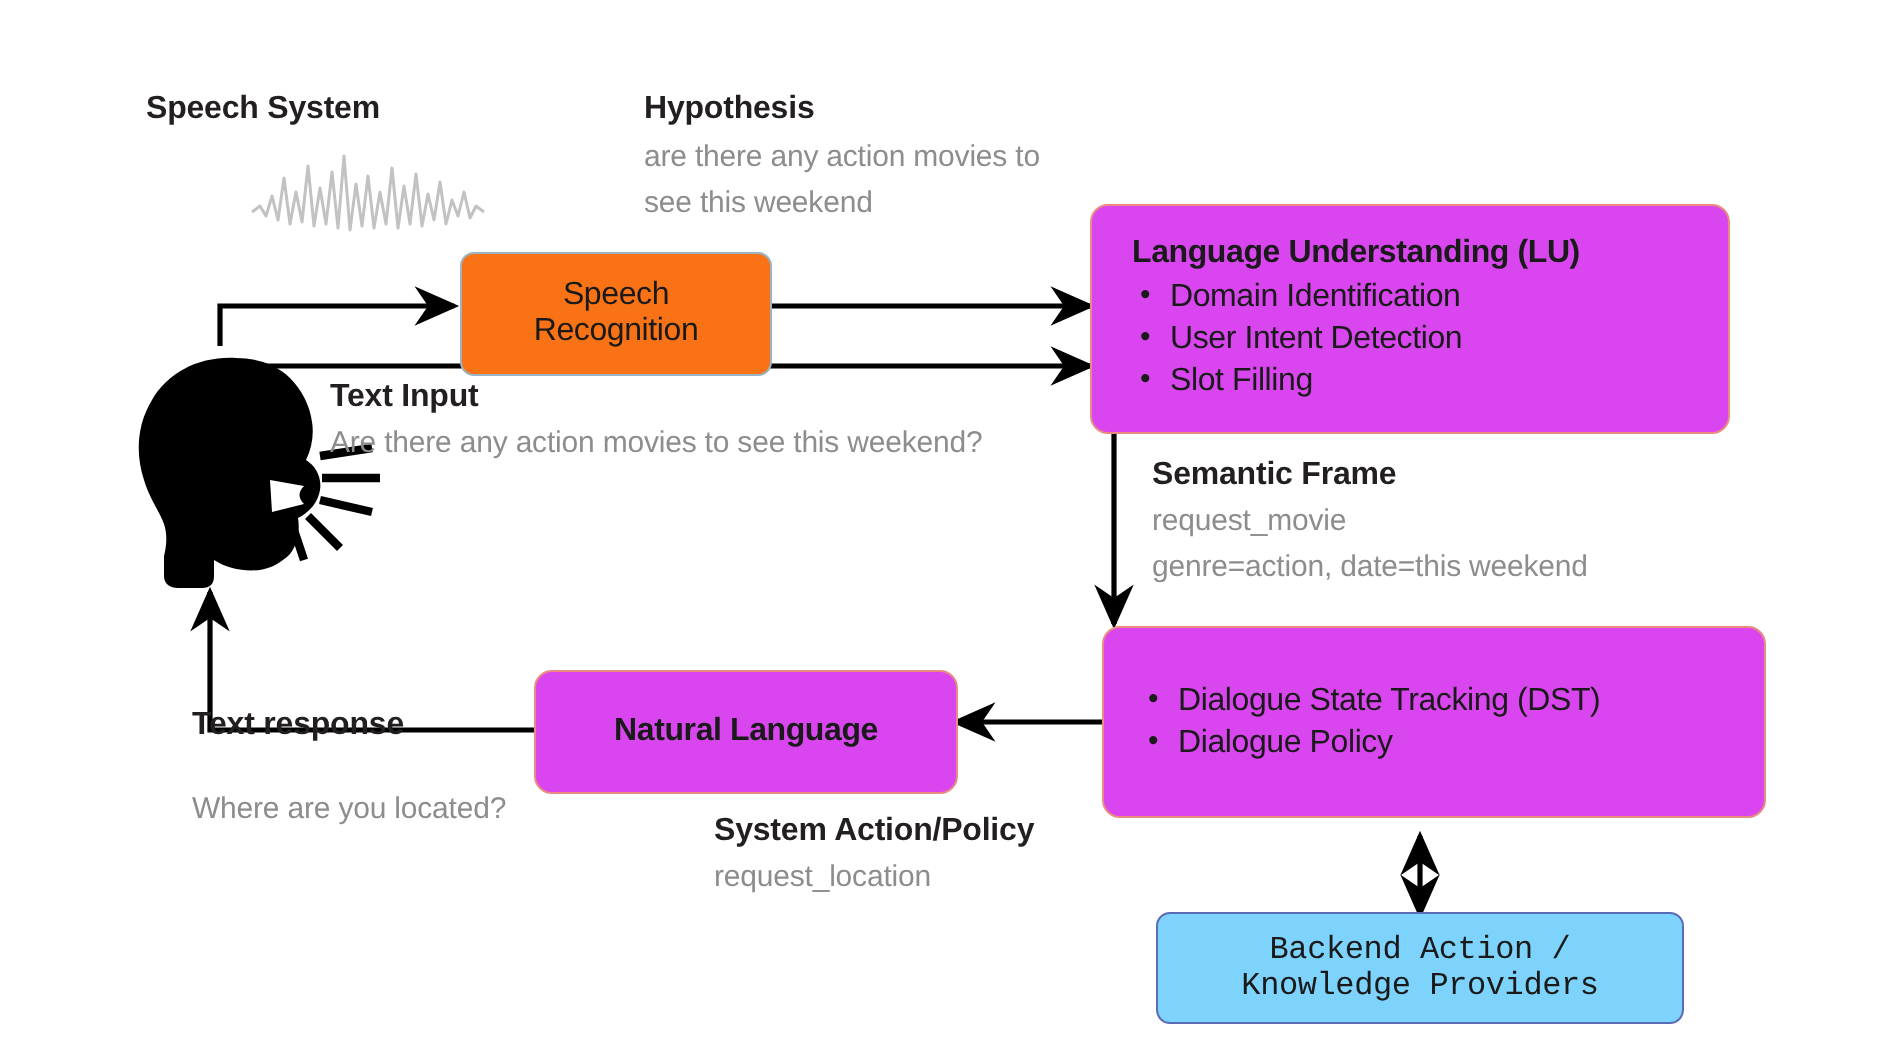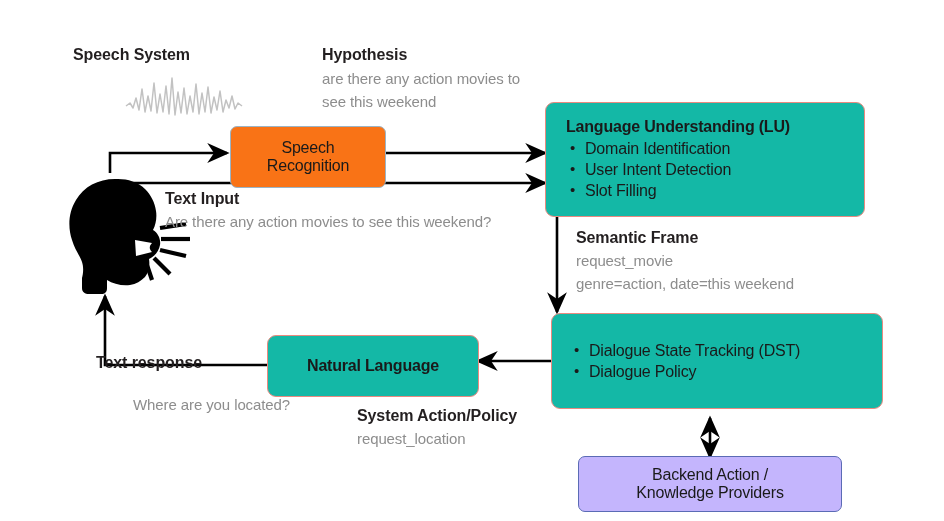--- a/index.html
+++ b/index.html
@@ -43,28 +43,29 @@
     flex-direction: column;
     justify-content: center;
   }
   .box-asr {
     background: #f97316;
     border: 1.2px solid #9ab4c6;
     align-items: center;
     border-radius: 7px;
   }
   .box-pink {
-    background: #14b8a6;
+    background: #d946ef;
     border: 1.4px solid #ea8a80;
   }
   .box-backend {
-    background: #c4b5fd;
+    background: #7dd3fc;
     border: 1.6px solid #5b6bb5;
     align-items: center;
     border-radius: 7px;
+    font-family: Liberation Mono, monospace;
   }
   .box-title {
     font-weight: bold;
     font-size: 16px;
     color: #1a1a1a;
     white-space: nowrap;
     letter-spacing: -0.2px;
   }
   .box-center-line {
     font-size: 16px;
@@ -193,21 +194,21 @@
 <div class="abs sub" style="left:322px; top:93px;">see this weekend</div>
 
 <div class="abs hdr" style="left:165px; top:190px;">Text Input</div>
 <div class="abs sub" style="left:165px; top:213px;">Are there any action movies to see this weekend?</div>
 
 <div class="abs hdr" style="left:576px; top:229px;">Semantic Frame</div>
 <div class="abs sub" style="left:576px; top:252px;">request_movie</div>
 <div class="abs sub" style="left:576px; top:275px;">genre=action, date=this weekend</div>
 
 <div class="abs hdr" style="left:96px; top:354px;">Text response</div>
-<div class="abs sub" style="left:96px; top:396px;margin-left:37px;">Where are you located?</div>
+<div class="abs sub" style="left:96px; top:396px;">Where are you located?</div>
 
 <div class="abs hdr" style="left:357px; top:407px;">System Action/Policy</div>
 <div class="abs sub" style="left:357px; top:430px;">request_location</div>
 
 <div class="box box-asr" style="left:230px; top:126px; width:156px; height:62px;">
   <div class="box-center-line">Speech</div>
   <div class="box-center-line">Recognition</div>
 </div>
 
 <div class="box box-pink" style="left:545px; top:102px; width:320px; height:115px;">

